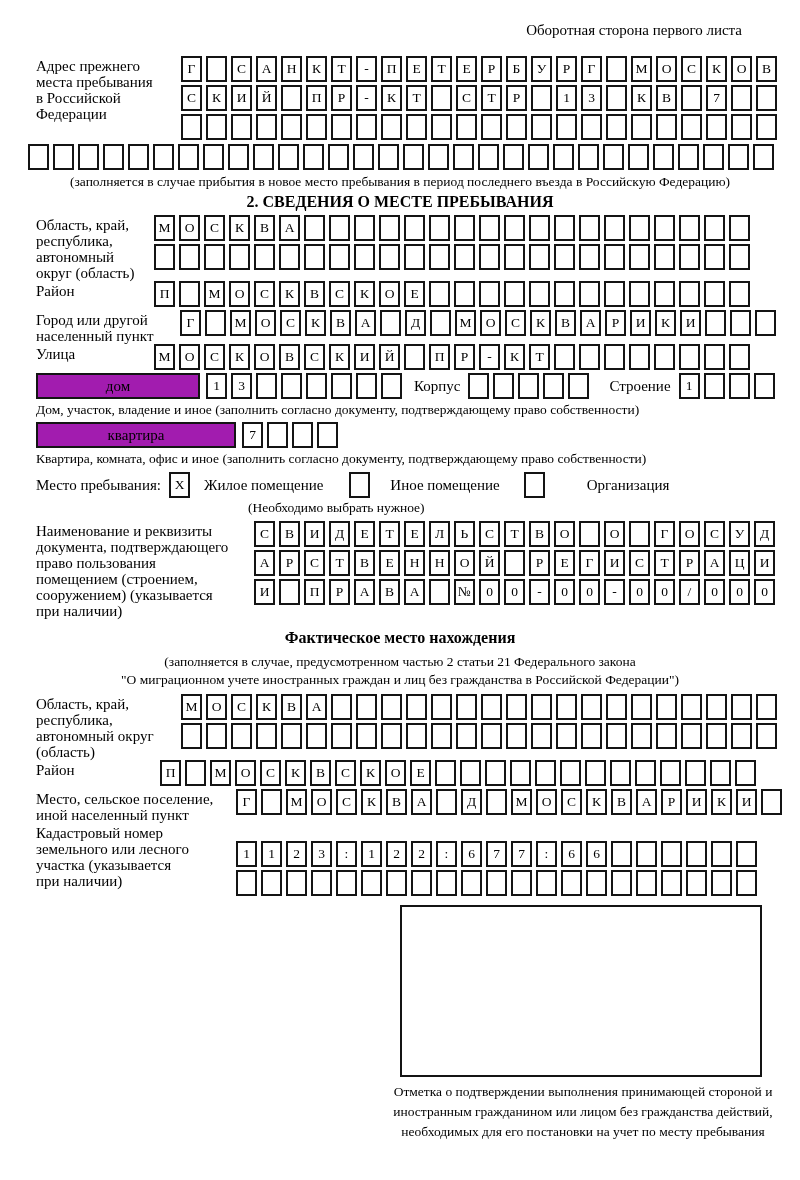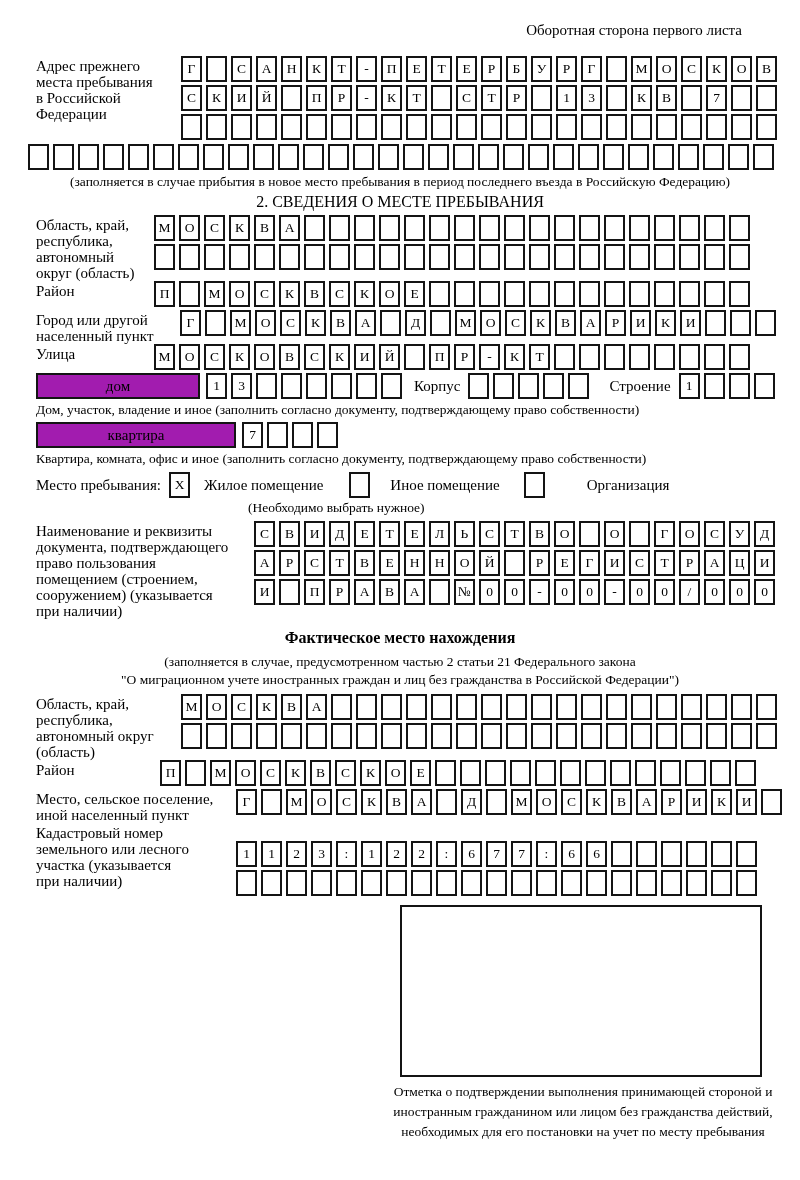--- a/index.html
+++ b/index.html
@@ -30,21 +30,21 @@
     flex: none; width: 21px; height: 26px;
     border: 2px solid #141414; margin-right: 4px;
     display: inline-flex; align-items: center; justify-content: center;
     font-size: 13.5px; line-height: 1; background: #fff;
   }
   .full-row { margin-left: -8px; margin-top: 1px; }
 
   .small-note { font-size: 13.5px; line-height: 17px; }
   .center { text-align: center; padding-right: 36px; }
   .sec-title {
-    font-size: 16px; font-weight: normal; text-align: center;
+    font-size: 16px; font-weight: bold; text-align: center;
     padding-right: 36px; margin: 3px 0 4px 0;
   }
 
   .inline-row { display: flex; align-items: center; margin-bottom: 2px; }
   .wide-box {
     flex: none; height: 26px; border: 2px solid #141414;
     display: inline-flex; align-items: center; justify-content: center;
     font-size: 15px; margin-right: 6px; background: #a21caf;
   }
   .wb164 { width: 164px; } .wb200 { width: 200px; }

